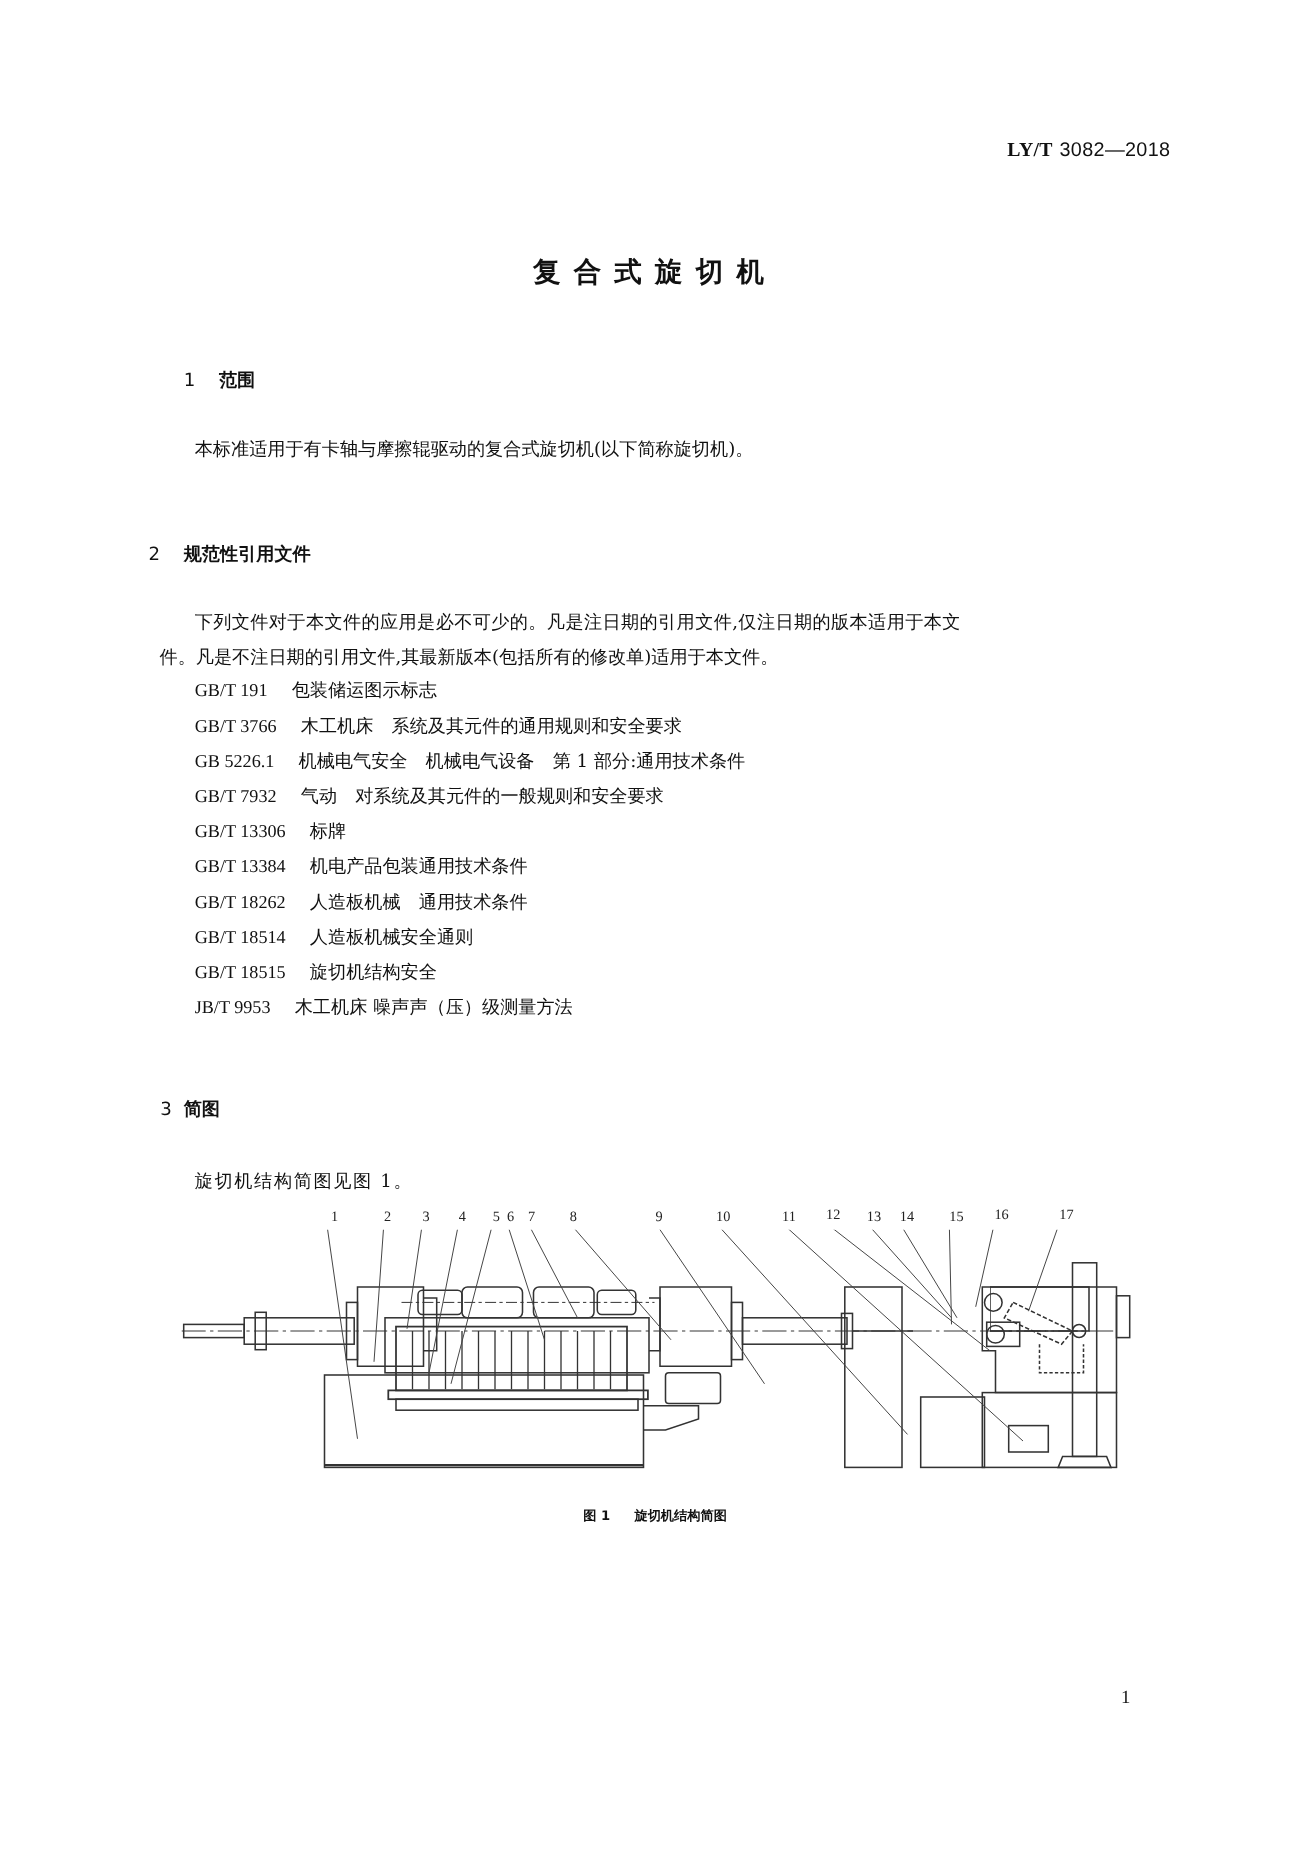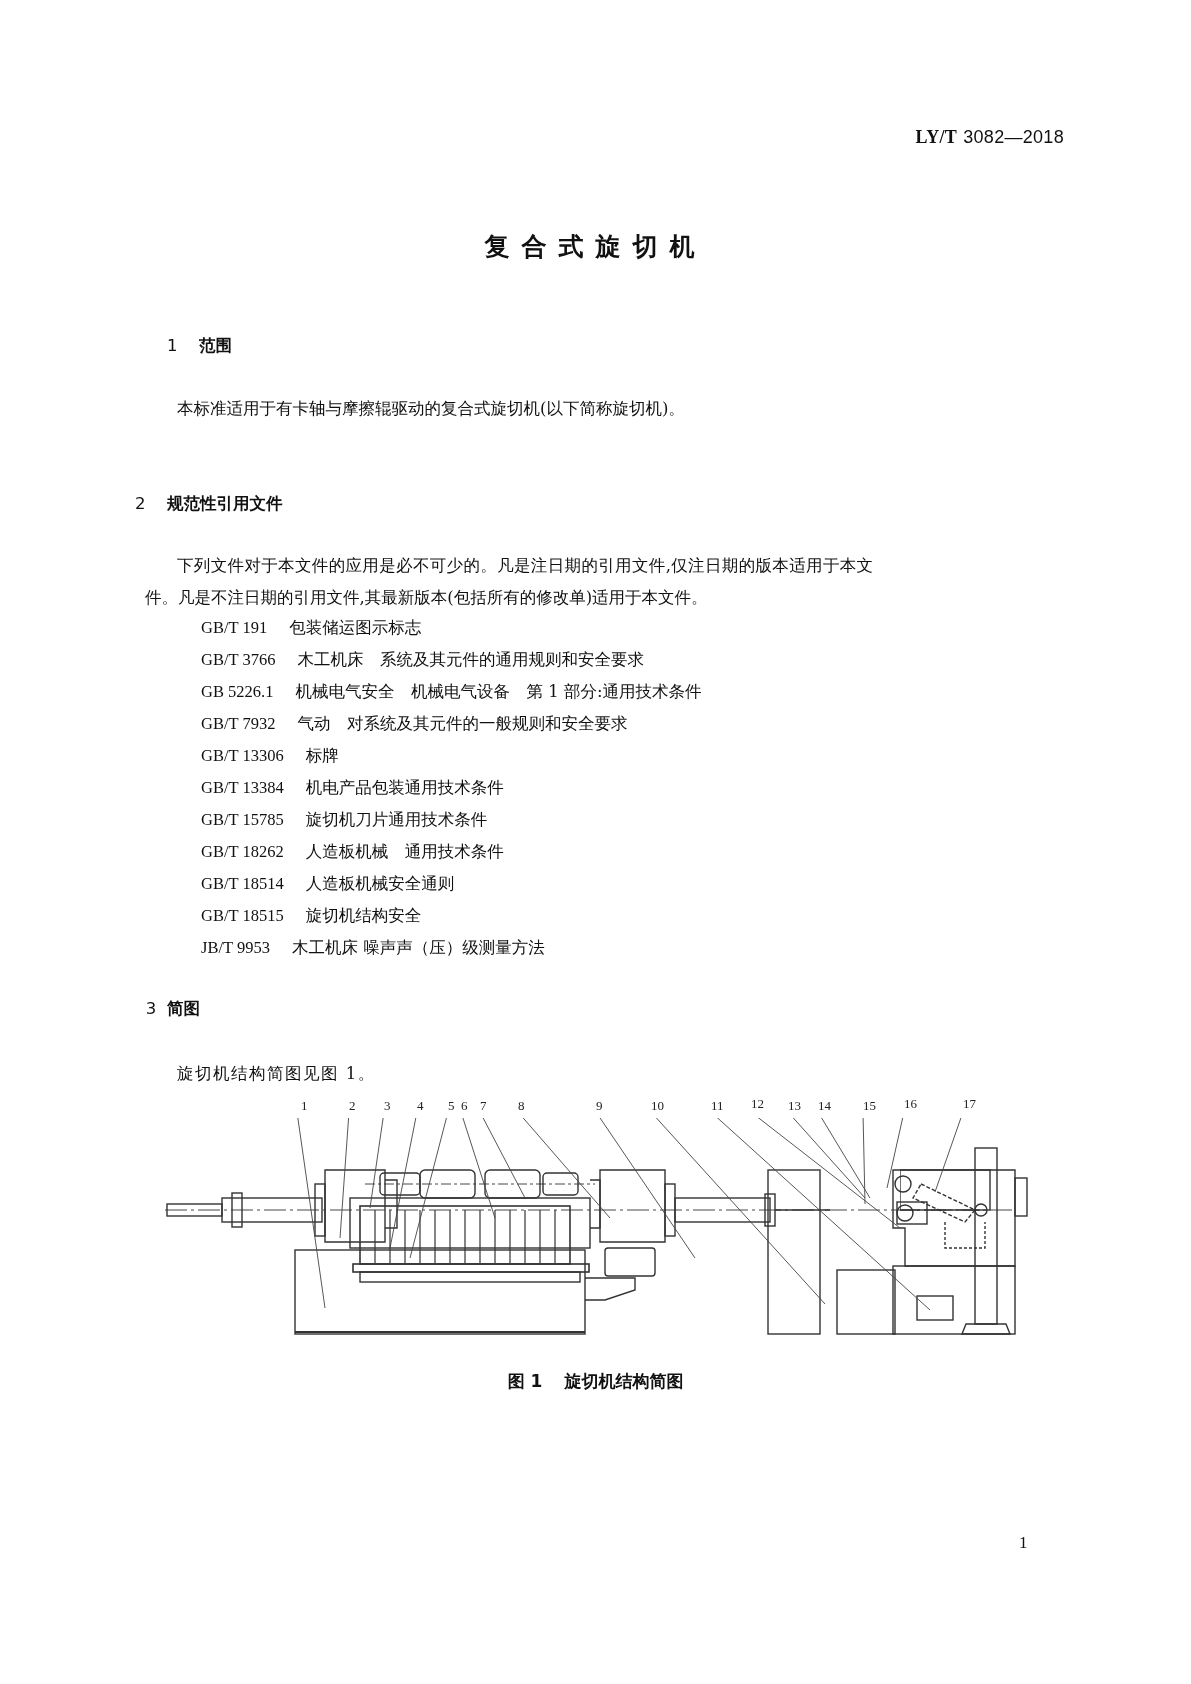--- a/index.html
+++ b/index.html
@@ -8,27 +8,27 @@
   .abs { position: absolute; }
   .std-code { right: 127px; top: 126px; font-size: 18px; letter-spacing: 0.3px; }
   .std-code .lyt { font-family: "Liberation Serif", serif; font-weight: bold; }
   .std-code .num { font-family: "Liberation Sans", sans-serif; }
   .doc-title { left: 0; width: 1191px; top: 230px; text-align: center;
                font-family: "DejaVu Sans", sans-serif; font-size: 25px; font-weight: bold;
                letter-spacing: 12px; }
   .sec { font-family: "DejaVu Sans", sans-serif; font-size: 16.5px; font-weight: bold; }
   .sec .n { display: inline-block; width: 32px; font-weight: normal; }
   .para { font-size: 16.5px; line-height: 32px; }
-  .refs { left: 177px; top: 612px; font-size: 16.5px; margin-left: 24px; }
+  .refs { left: 177px; top: 612px; font-size: 16.5px; }
   .ref-row { height: 32px; line-height: 32px; white-space: nowrap; }
   .ref-code { font-family: "Liberation Serif", serif; display: inline-block; }
   .ref-title { display: inline-block; margin-left: 22px; }
   .fig { left: 165px; top: 1118px; }
   .caption { left: 0; width: 1191px; top: 1370px; text-align: center;
-             font-family: "DejaVu Sans", sans-serif; font-size: 17px; font-weight: bold; }
+             font-family: "DejaVu Sans", sans-serif; font-size: 12px; font-weight: bold; }
   .caption .gap { display: inline-block; width: 22px; }
   .pagenum { left: 1019px; top: 1533px; font-size: 17px; font-family: "Liberation Serif", serif; }
   .lbl { font-family: "Liberation Serif", serif; font-size: 13px; fill: #222; }
 </style>
 </head>
 <body>
 
 <div class="abs std-code">
   <span class="lyt">LY/T</span>
   <span class="num">3082—2018</span>
@@ -51,21 +51,20 @@
   <div>件。凡是不注日期的引用文件,其最新版本(包括所有的修改单)适用于本文件。</div>
 </div>
 
 <div class="abs refs">
   <div class="ref-row"><span class="ref-code">GB/T 191</span><span class="ref-title">包装储运图示标志</span></div>
   <div class="ref-row"><span class="ref-code">GB/T 3766</span><span class="ref-title">木工机床　系统及其元件的通用规则和安全要求</span></div>
   <div class="ref-row"><span class="ref-code">GB 5226.1</span><span class="ref-title">机械电气安全　机械电气设备　第 1 部分:通用技术条件</span></div>
   <div class="ref-row"><span class="ref-code">GB/T 7932</span><span class="ref-title">气动　对系统及其元件的一般规则和安全要求</span></div>
   <div class="ref-row"><span class="ref-code">GB/T 13306</span><span class="ref-title">标牌</span></div>
   <div class="ref-row"><span class="ref-code">GB/T 13384</span><span class="ref-title">机电产品包装通用技术条件</span></div>
-  <div class="ref-row"><span class="ref-code">GB/T 15785</span><span class="ref-title">旋切机刀片通用技术条件</span></div>
   <div class="ref-row"><span class="ref-code">GB/T 18262</span><span class="ref-title">人造板机械　通用技术条件</span></div>
   <div class="ref-row"><span class="ref-code">GB/T 18514</span><span class="ref-title">人造板机械安全通则</span></div>
   <div class="ref-row"><span class="ref-code">GB/T 18515</span><span class="ref-title">旋切机结构安全</span></div>
   <div class="ref-row"><span class="ref-code">JB/T 9953</span><span class="ref-title">木工机床 噪声声（压）级测量方法</span></div>
 </div>
 
 <div class="abs sec" style="left:135px; top:998px;text-align:center;">
   <span class="n">3</span><span>简图</span>
 </div>
 <div class="abs para" style="left:177px; top:1058px; letter-spacing:1.5px;">

